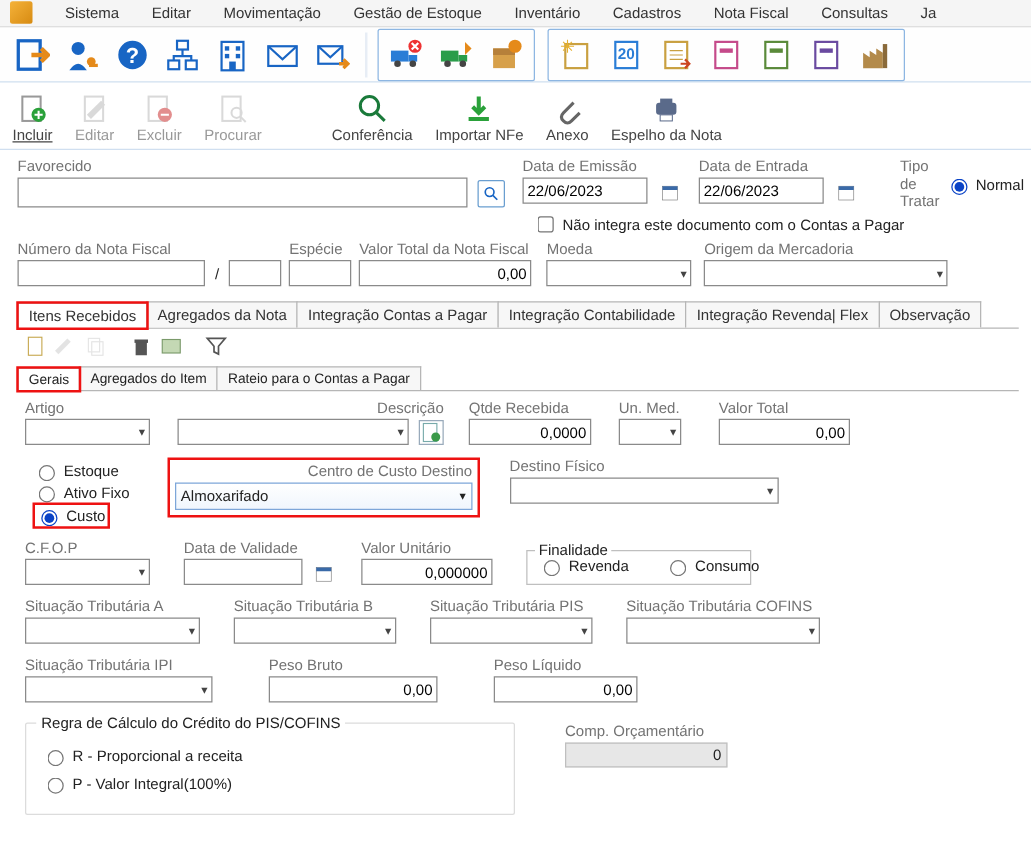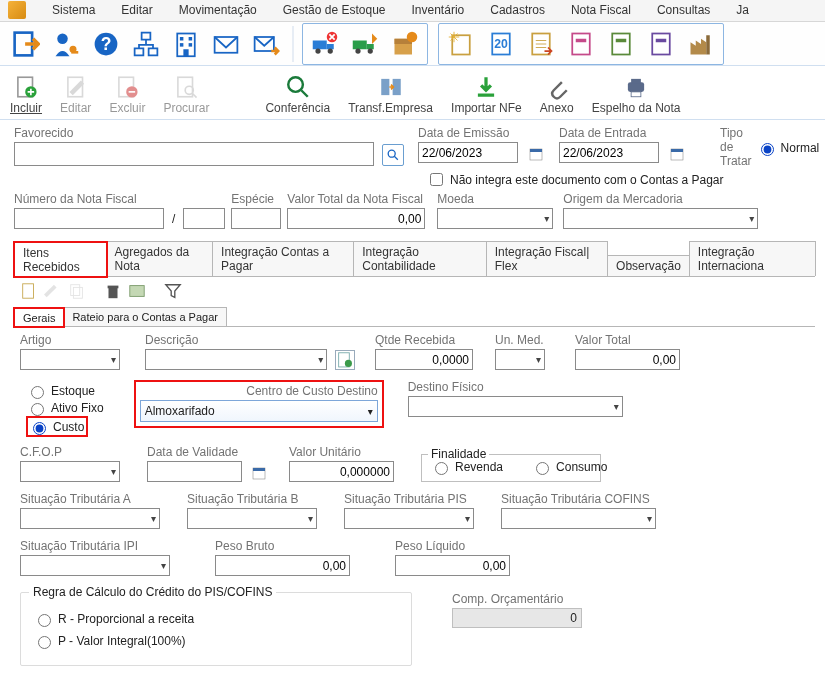--- a/index.html
+++ b/index.html
@@ -258,28 +258,20 @@
         </svg>
       <span class="tb2-label">Procurar</span>
     </div>
     <div style="flex:0 0 20px;"></div>
     <div class="tb2-item">
       <svg viewBox="0 0 32 32">
           <circle cx="13" cy="13" r="9" fill="none" stroke="#1a7a3a" stroke-width="3"></circle>
           <line x1="20" y1="20" x2="28" y2="28" stroke="#1a7a3a" stroke-width="3"></line>
         </svg>
       <span class="tb2-label">Conferência</span>
-    </div>
-    <div class="tb2-item">
-      <svg viewBox="0 0 32 32">
-          <rect x="4" y="6" width="10" height="20" fill="#7aa0c8"></rect>
-          <rect x="18" y="6" width="10" height="20" fill="#7aa0c8"></rect>
-          <path d="M14 16 L18 16 M16 13 L19 16 L16 19" stroke="#e58a1a" stroke-width="2" fill="none"></path>
-        </svg>
-      <span class="tb2-label">Transf.Empresa</span>
     </div>
     <div class="tb2-item">
       <svg viewBox="0 0 32 32">
           <path d="M16 4 L16 20 M10 14 L16 20 L22 14" stroke="#2aa13a" stroke-width="4" fill="none"></path>
           <line x1="6" y1="26" x2="26" y2="26" stroke="#2aa13a" stroke-width="4"></line>
         </svg>
       <span class="tb2-label">Importar NFe</span>
     </div>
     <div class="tb2-item">
       <svg viewBox="0 0 32 32">
@@ -391,23 +383,22 @@
             <span class="arrow">▾</span>
           </div>
       </div>
     </div>
 
     <div class="tabs" style="margin-top:10px;">
       <div class="tab active highlight">Itens Recebidos</div>
       <div class="tab">Agregados da Nota</div>
       <div class="tab">Integração Contas a Pagar</div>
       <div class="tab">Integração Contabilidade</div>
-      <div class="tab">Integração Fiscal| Flex</div>
+      <div class="tab">Integração Revenda| Flex</div>
       <div class="tab">Observação</div>
-      <div class="tab">Integração Internaciona</div>
     </div>
 
     <div class="mini-toolbar">
       <div class="mbtn">
           <svg viewBox="0 0 20 20">
             <rect x="3" y="2" width="12" height="16" fill="#fff" stroke="#c7a850"></rect>
           </svg>
         </div>
       <div class="mbtn" style="opacity:.4;">
           <svg viewBox="0 0 20 20">
@@ -435,32 +426,33 @@
       <div class="sep"></div>
       <div class="mbtn">
           <svg viewBox="0 0 20 20">
             <path d="M2 3 L18 3 L12 10 L12 17 L8 15 L8 10 Z" fill="none" stroke="#555" stroke-width="1.5"></path>
           </svg>
         </div>
     </div>
 
     <div class="subtabs">
       <div class="subtab active highlight">Gerais</div>
+      <div class="subtab">Agregados do Item</div>
       <div class="subtab">Rateio para o Contas a Pagar</div>
     </div>
 
     <div class="item-form">
       <div class="row" style="gap:20px;">
         <div class="col" style="width:105px;">
           <span class="field-label">Artigo</span>
           <div class="combo" style="width:100px;">
               <span class="arrow">▾</span>
             </div>
         </div>
-        <div class="col" style="width:210px;">
+        <div class="col" style="width:210px;align-items:flex-end;">
           <span class="field-label">Descrição</span>
           <div class="row">
             <div class="combo" style="width:185px;">
                 <span class="arrow">▾</span>
               </div>
             <div class="mbtn" style="border:1px solid #9ab; width:20px;height:20px;"><svg viewBox="0 0 20 20">
                   <rect x="3" y="2" width="12" height="16" fill="#fff" stroke="#7aa"></rect>
                   <circle cx="14" cy="14" r="4" fill="#3a9a4a"></circle>
                 </svg></div>
           </div>

